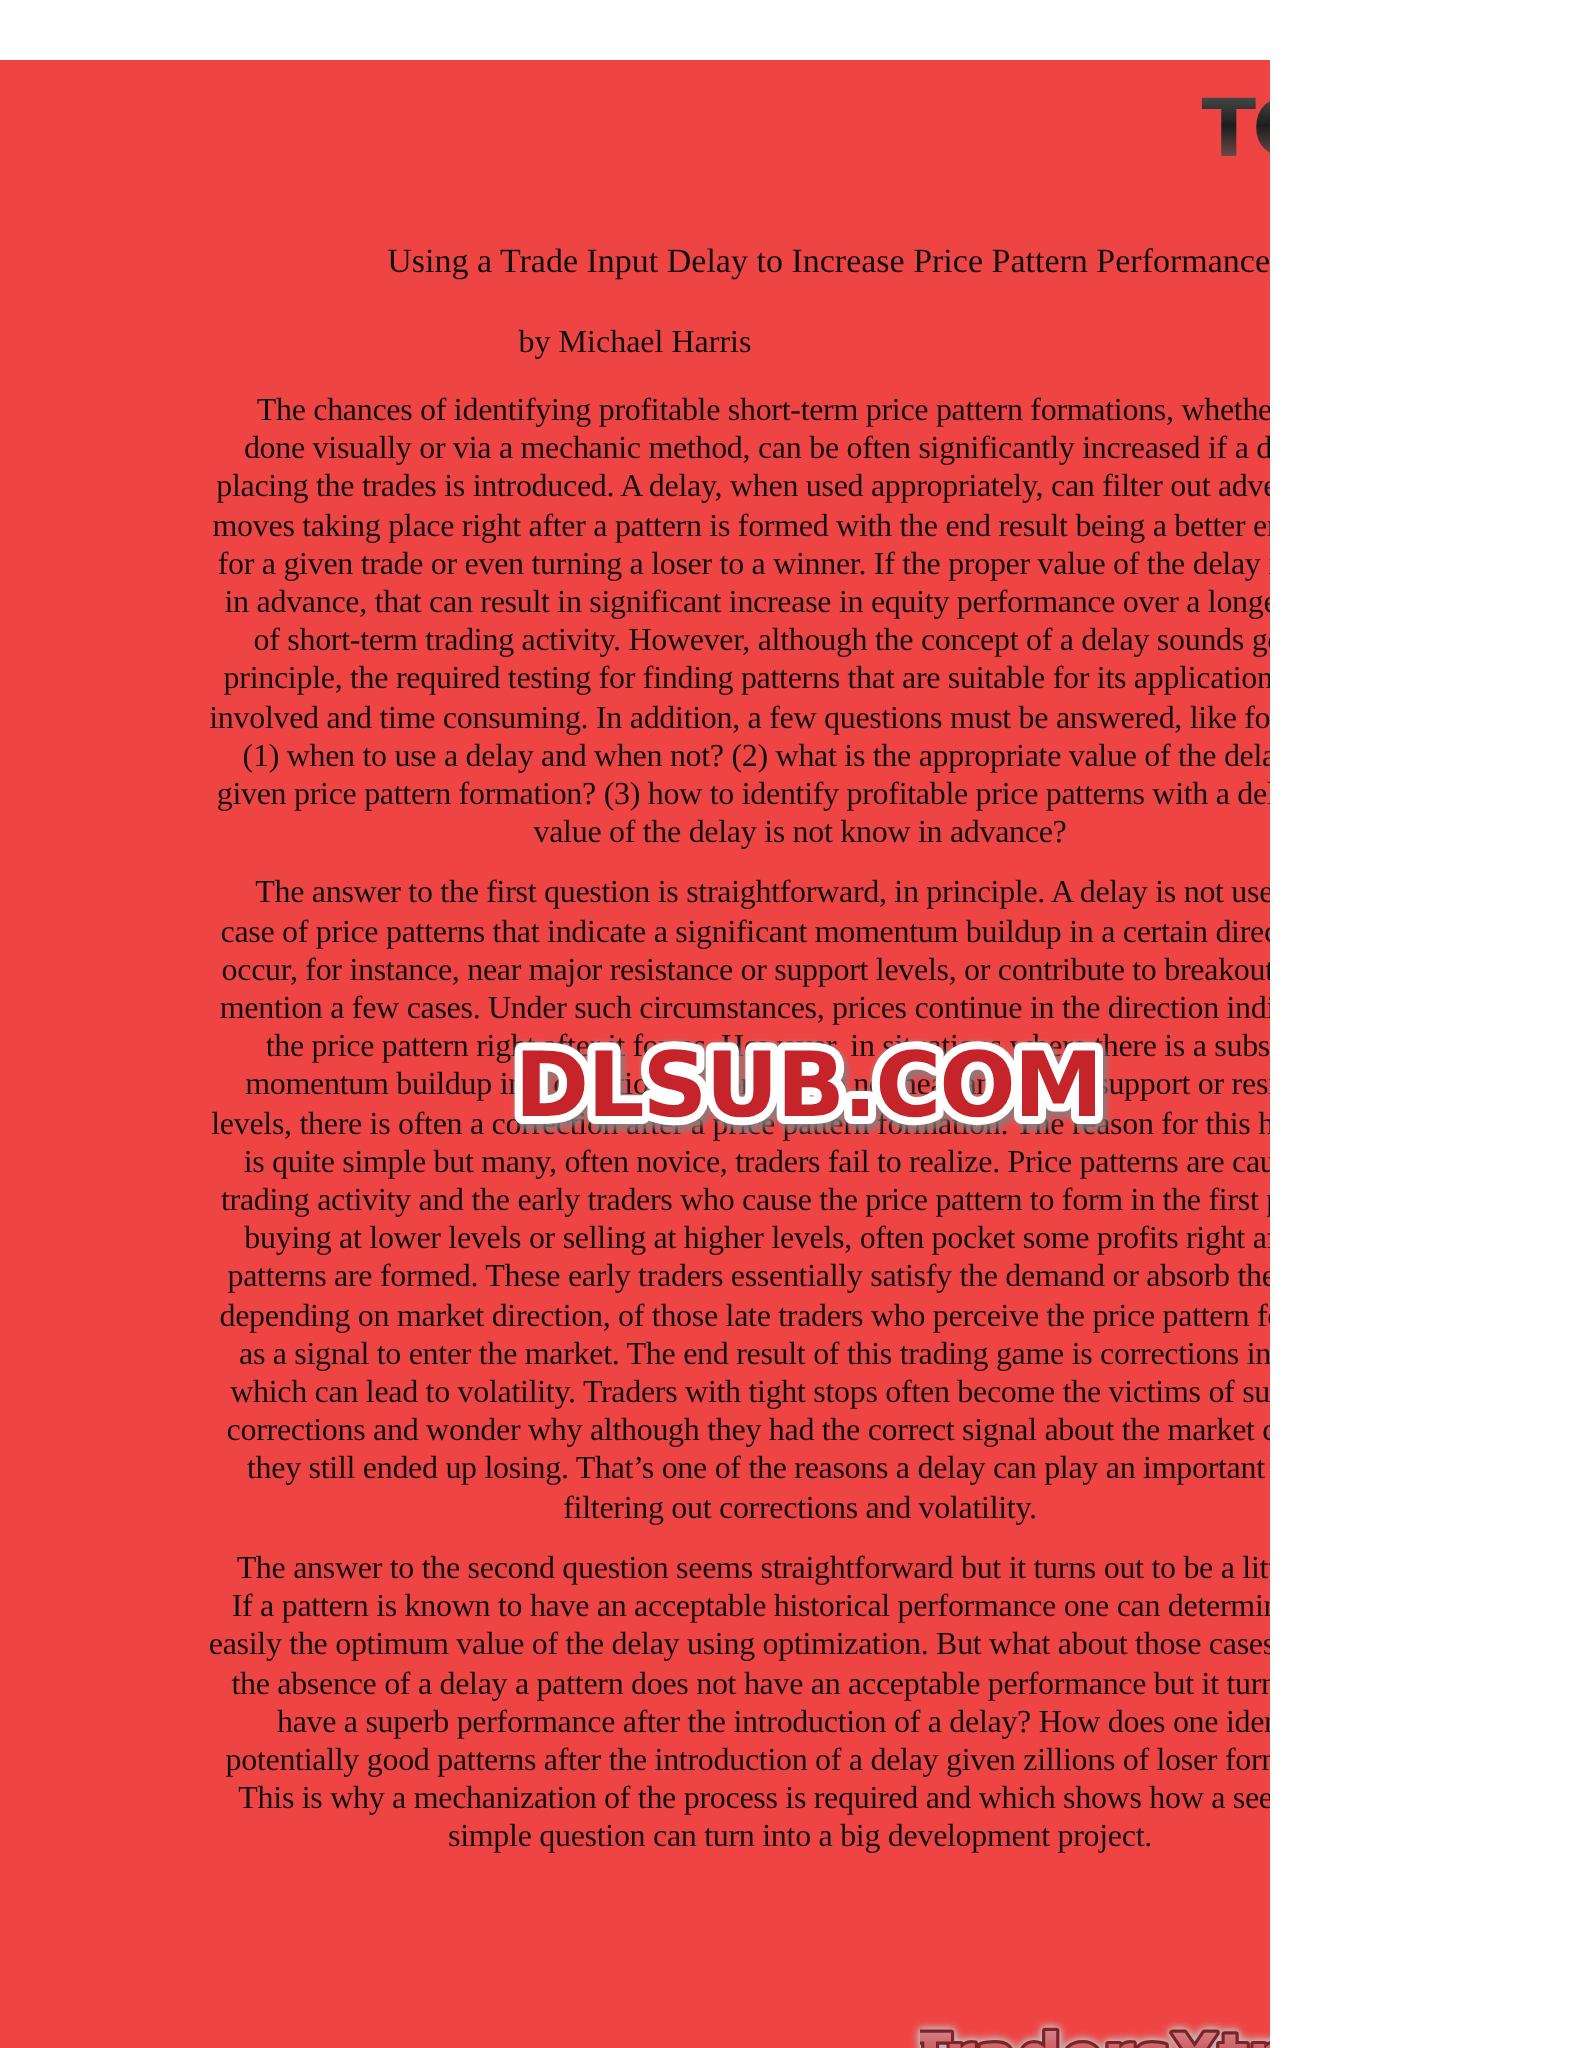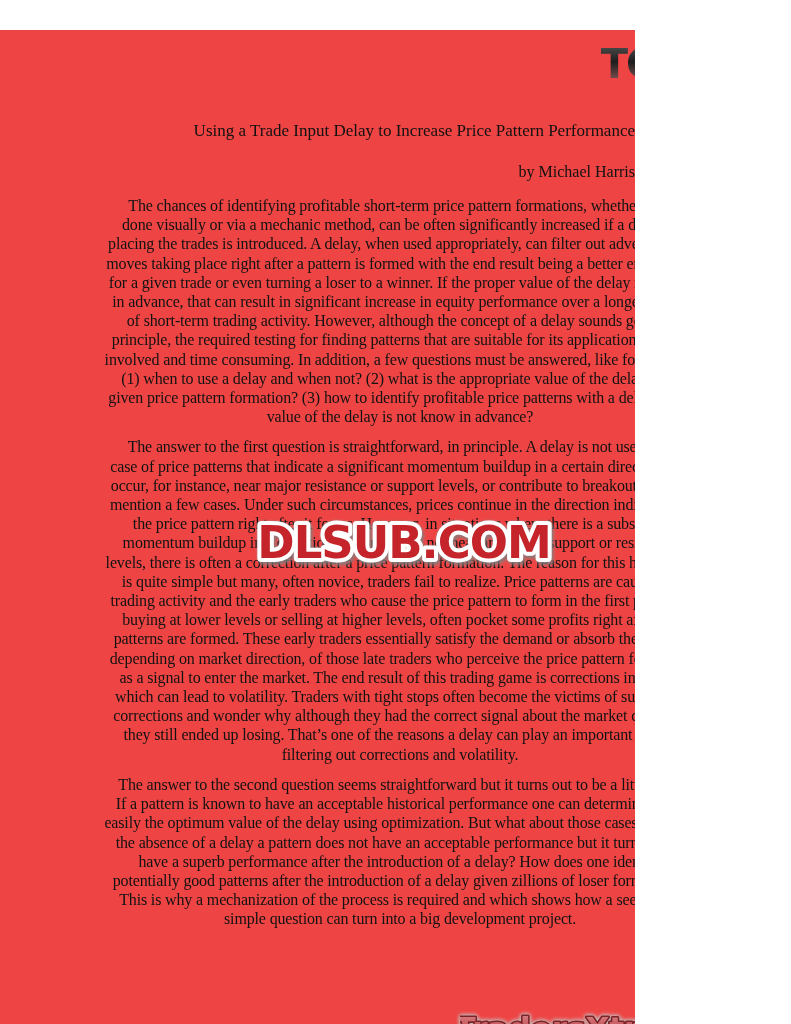--- a/index.html
+++ b/index.html
@@ -43,21 +43,21 @@
     text-align: right;
     font-size: 17px;
     font-weight: normal;
     color: #111111;
   }
   .byline {
     position: absolute;
     top: 133px;
     left: 0;
     width: 100%;
-    text-align: right;
+    text-align: center;
     font-size: 16px;
     color: #111111;
   }
 
   
   .body-text {
     position: absolute;
     left: 104px;
     top: 166px;
     width: 592px;

